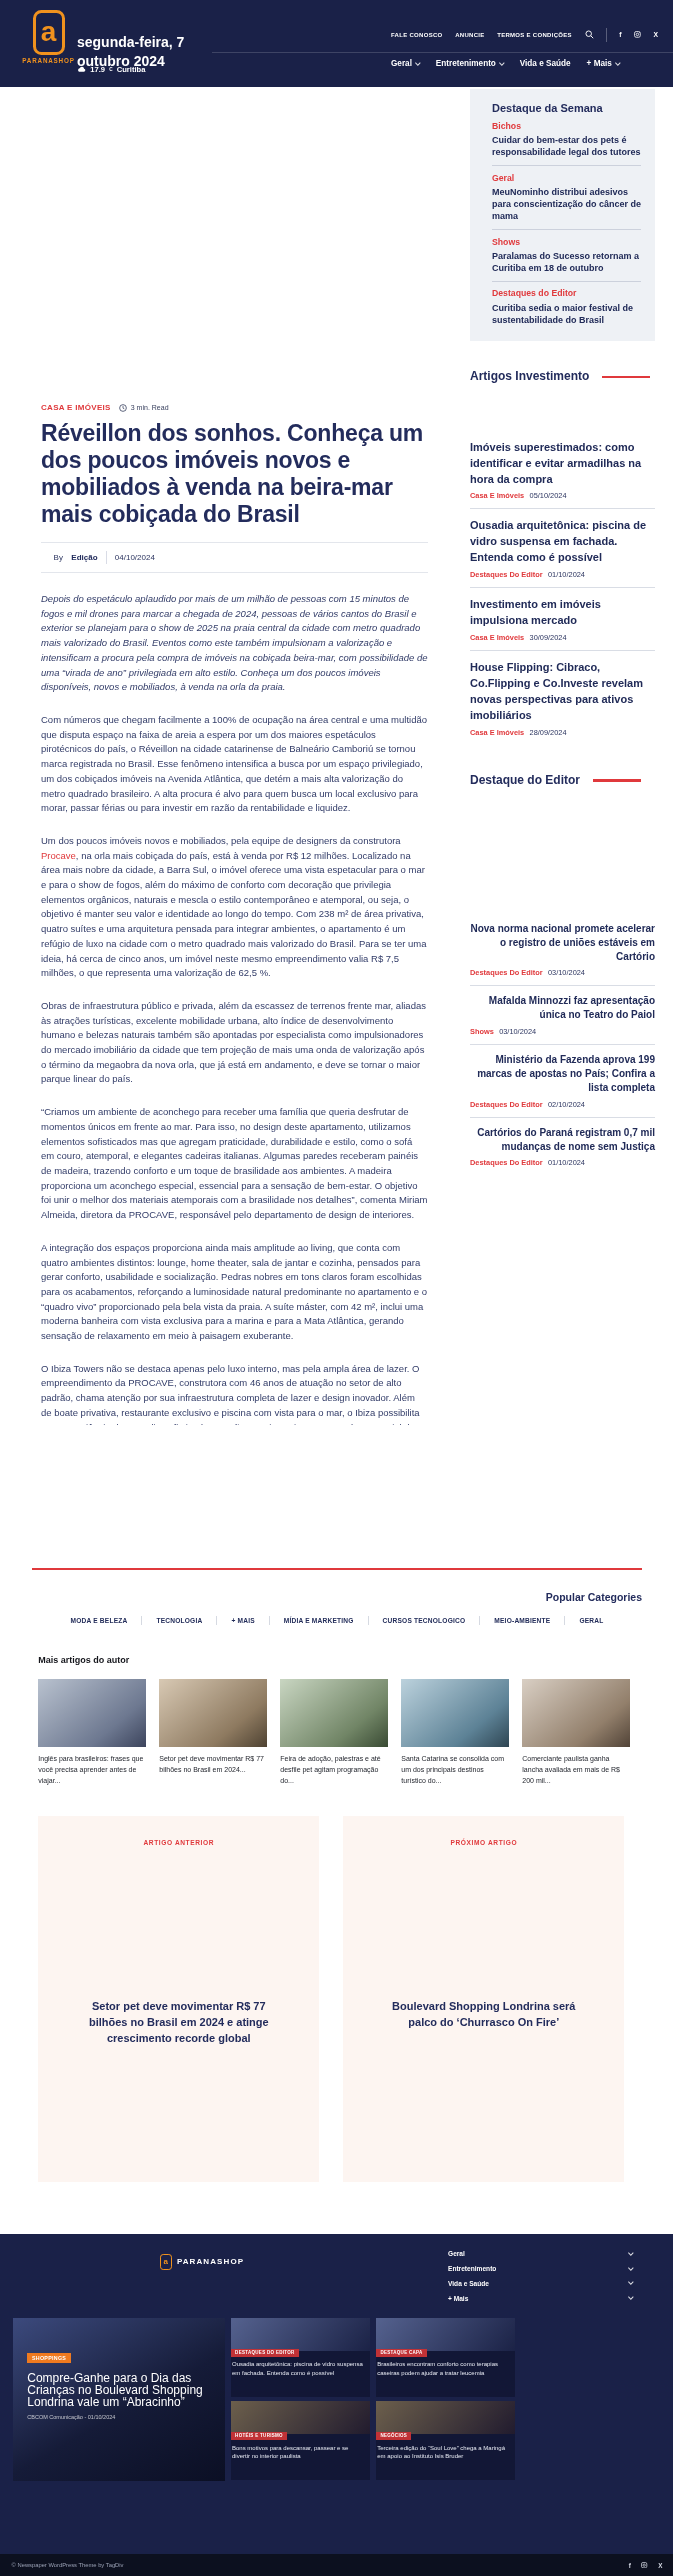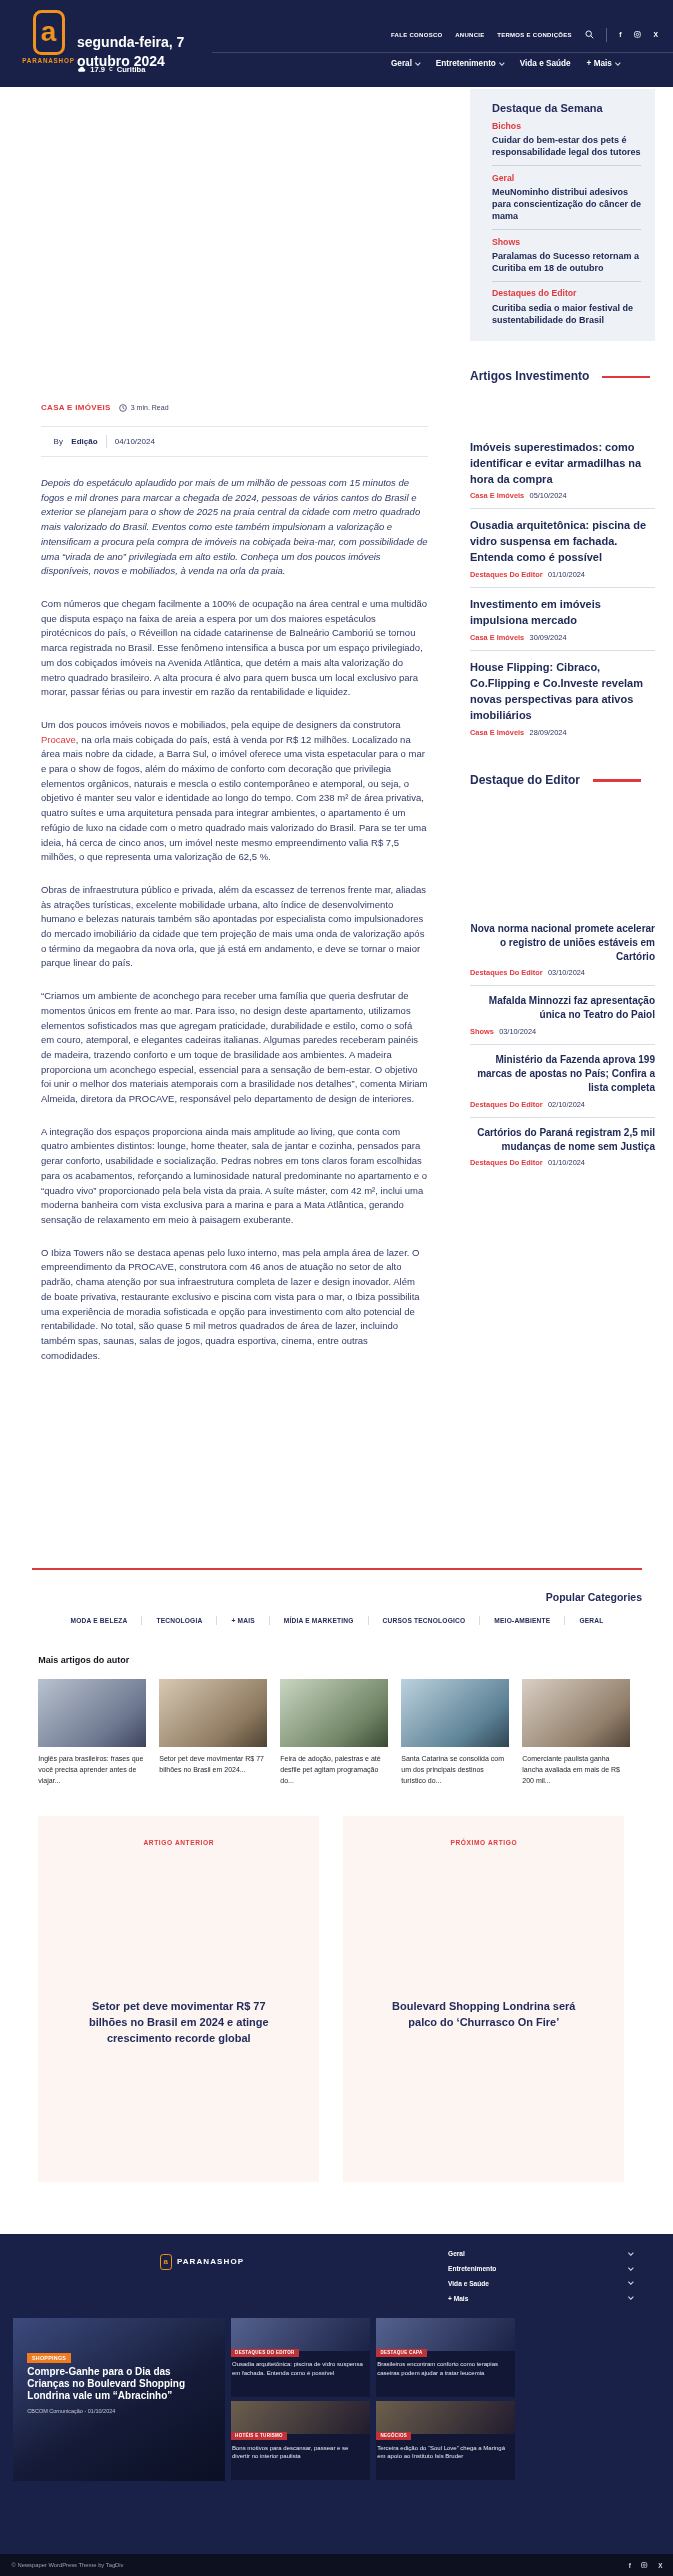--- a/index.html
+++ b/index.html
@@ -91,21 +91,21 @@
   .footer{position:absolute;bottom:0;left:0;right:0;height:342px;background:var(--navy);padding-top:12.6px;}
   .footer-top{display:flex;align-items:flex-start;padding:0 41px;}
   .footer-brand{margin-left:119px;display:flex;gap:5.3px;align-items:center;margin-top:7.4px;}
   .mini-frame{width:11.6px;height:16px;border:1.6px solid var(--orange);border-radius:3.2px;color:var(--orange);font-weight:bold;font-size:8px;display:flex;align-items:center;justify-content:center;}
   .footer-brand-word{color:#fff;font-weight:bold;letter-spacing:1.1px;font-size:8px;}
   .footer-menu{margin-left:auto;width:185px;}
   .fmenu-item{display:flex;justify-content:space-between;align-items:center;height:14.7px;color:#fff;font-size:6.6px;font-weight:600;}
   .footer-cards{display:flex;gap:6.3px;margin-top:12.6px;padding:0 12.6px;}
   .fbig{width:212px;height:163px;background:linear-gradient(150deg,#3c4a7d 0%,#151b38 55%,#0b0f24 100%);padding:34px 14.7px 0;display:block;}
   .badge-orange{display:inline-block;background:#ef7a1f;color:#fff;font-size:5.3px;font-weight:bold;letter-spacing:0.3px;padding:2.1px 4.7px;}
-  .fbig-title{color:#fff;font-size:10px;font-weight:bold;line-height:12px;margin-top:3px;}
+  .fbig-title{color:#fff;font-size:12px;font-weight:normal;line-height:12px;margin-top:9px;}
   .fbig-meta{color:rgba(255,255,255,.72);font-size:5.5px;margin-top:6.3px;}
   .fcol{display:flex;flex-direction:column;gap:4.2px;width:139px;}
   .fcard{height:79px;background:#121736;display:block;}
   .fcard-img{height:33px;background:linear-gradient(130deg,#55628f,#1b2246);}
   .fcard:nth-child(2) .fcard-img{background:linear-gradient(130deg,#6c5f4c,#211b2e);}
   .badge-red{display:inline-block;background:#c13236;color:#fff;font-size:4.5px;font-weight:bold;letter-spacing:0.3px;padding:1.6px 4.2px;position:relative;top:-4.7px;margin-left:0;}
   .fcard-title{color:#e8ebf4;font-size:6px;line-height:8.4px;margin-top:-1.1px;padding:0 5.3px 0 1.1px;display:block;}
   .bottom-bar{position:absolute;bottom:0;left:0;right:0;height:22px;background:#0c101f;display:flex;align-items:center;padding:0 11.6px;}
   .copyright{color:#9aa1b5;font-size:5.8px;}
   .bar-icons{margin-left:auto;display:flex;gap:10.5px;color:#d7dbe6;font-size:6.3px;align-items:center;}
@@ -185,20 +185,21 @@
         <span class="read">
           <span>
             <svg width="8" height="8" viewBox="0 0 15 15">
                 <circle cx="7.5" cy="7.5" r="6.3" fill="none" stroke="#39415f" stroke-width="1.5"></circle>
                 <polyline points="7.5,3.8 7.5,7.8 10,9" fill="none" stroke="#39415f" stroke-width="1.4"></polyline>
               </svg>
           </span>
           <span>3 min. Read</span>
         </span>
       </div>
+      <h1 class="article-title">Réveillon dos sonhos. Conheça um dos poucos imóveis novos e mobiliados à venda na beira-mar mais cobiçada do Brasil</h1>
       <div class="byline-wrap">
         <span>By</span>
         <a class="author">Edição</a>
         <span class="v-div"></span>
         <span>04/10/2024</span>
       </div>
       <div class="body-copy">
         <p class="lead">Depois do espetáculo aplaudido por mais de um milhão de pessoas com 15 minutos de fogos e mil drones para marcar a chegada de 2024, pessoas de vários cantos do Brasil e exterior se planejam para o show de 2025 na praia central da cidade com metro quadrado mais valorizado do Brasil. Eventos como este também impulsionam a valorização e intensificam a procura pela compra de imóveis na cobiçada beira-mar, com possibilidade de uma “virada de ano” privilegiada em alto estilo. Conheça um dos poucos imóveis disponíveis, novos e mobiliados, à venda na orla da praia.</p>
         <p>Com números que chegam facilmente a 100% de ocupação na área central e uma multidão que disputa espaço na faixa de areia a espera por um dos maiores espetáculos pirotécnicos do país, o Réveillon na cidade catarinense de Balneário Camboriú se tornou marca registrada no Brasil. Esse fenômeno intensifica a busca por um espaço privilegiado, um dos cobiçados imóveis na Avenida Atlântica, que detém a mais alta valorização do metro quadrado brasileiro. A alta procura é alvo para quem busca um local exclusivo para morar, passar férias ou para investir em razão da rentabilidade e liquidez.</p>
         <p><span>Um dos poucos imóveis novos e mobiliados, pela equipe de designers da construtora </span><a class="inline-link">Procave</a><span>, na orla mais cobiçada do país, está à venda por R$ 12 milhões. Localizado na área mais nobre da cidade, a Barra Sul, o imóvel oferece uma vista espetacular para o mar e para o show de fogos, além do máximo de conforto com decoração que privilegia elementos orgânicos, naturais e mescla o estilo contemporâneo e atemporal, ou seja, o objetivo é manter seu valor e identidade ao longo do tempo. Com 238 m² de área privativa, quatro suítes e uma arquitetura pensada para integrar ambientes, o apartamento é um refúgio de luxo na cidade com o metro quadrado mais valorizado do Brasil. Para se ter uma ideia, há cerca de cinco anos, um imóvel neste mesmo empreendimento valia R$ 7,5 milhões, o que representa uma valorização de 62,5 %.</span></p>
@@ -285,21 +286,21 @@
             </div>
         </div>
         <div class="side-item">
           <a class="side-item-title">Ministério da Fazenda aprova 199 marcas de apostas no País; Confira a lista completa</a>
           <div class="side-item-meta">
               <a class="meta-cat">Destaques Do Editor</a>
               <span class="meta-date">02/10/2024</span>
             </div>
         </div>
         <div class="side-item">
-          <a class="side-item-title">Cartórios do Paraná registram 2,5 mil mudanças de nome sem Justiça</a>
+          <a class="side-item-title">Cartórios do Paraná registram 0,7 mil mudanças de nome sem Justiça</a>
           <div class="side-item-meta">
               <a class="meta-cat">Destaques Do Editor</a>
               <span class="meta-date">01/10/2024</span>
             </div>
         </div>
       </div>
     </aside>
   </div>
 
   <section class="bottom">

